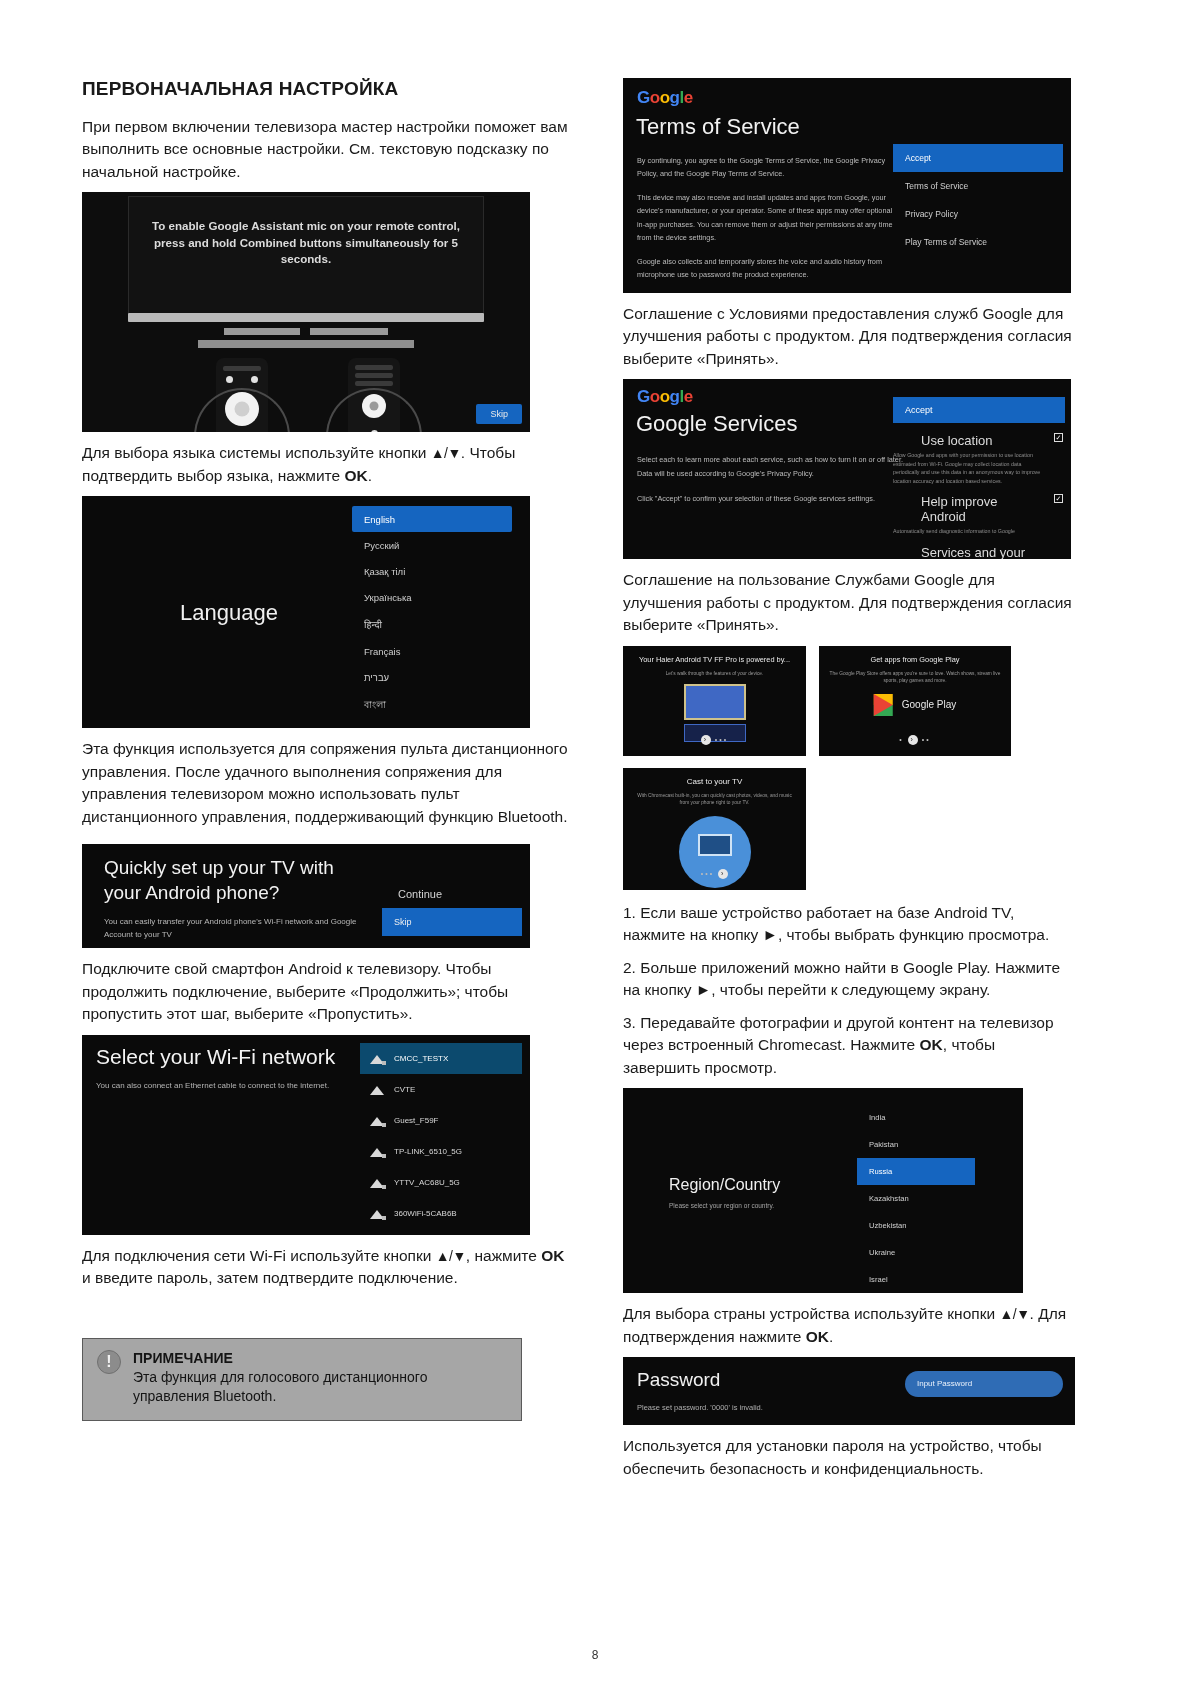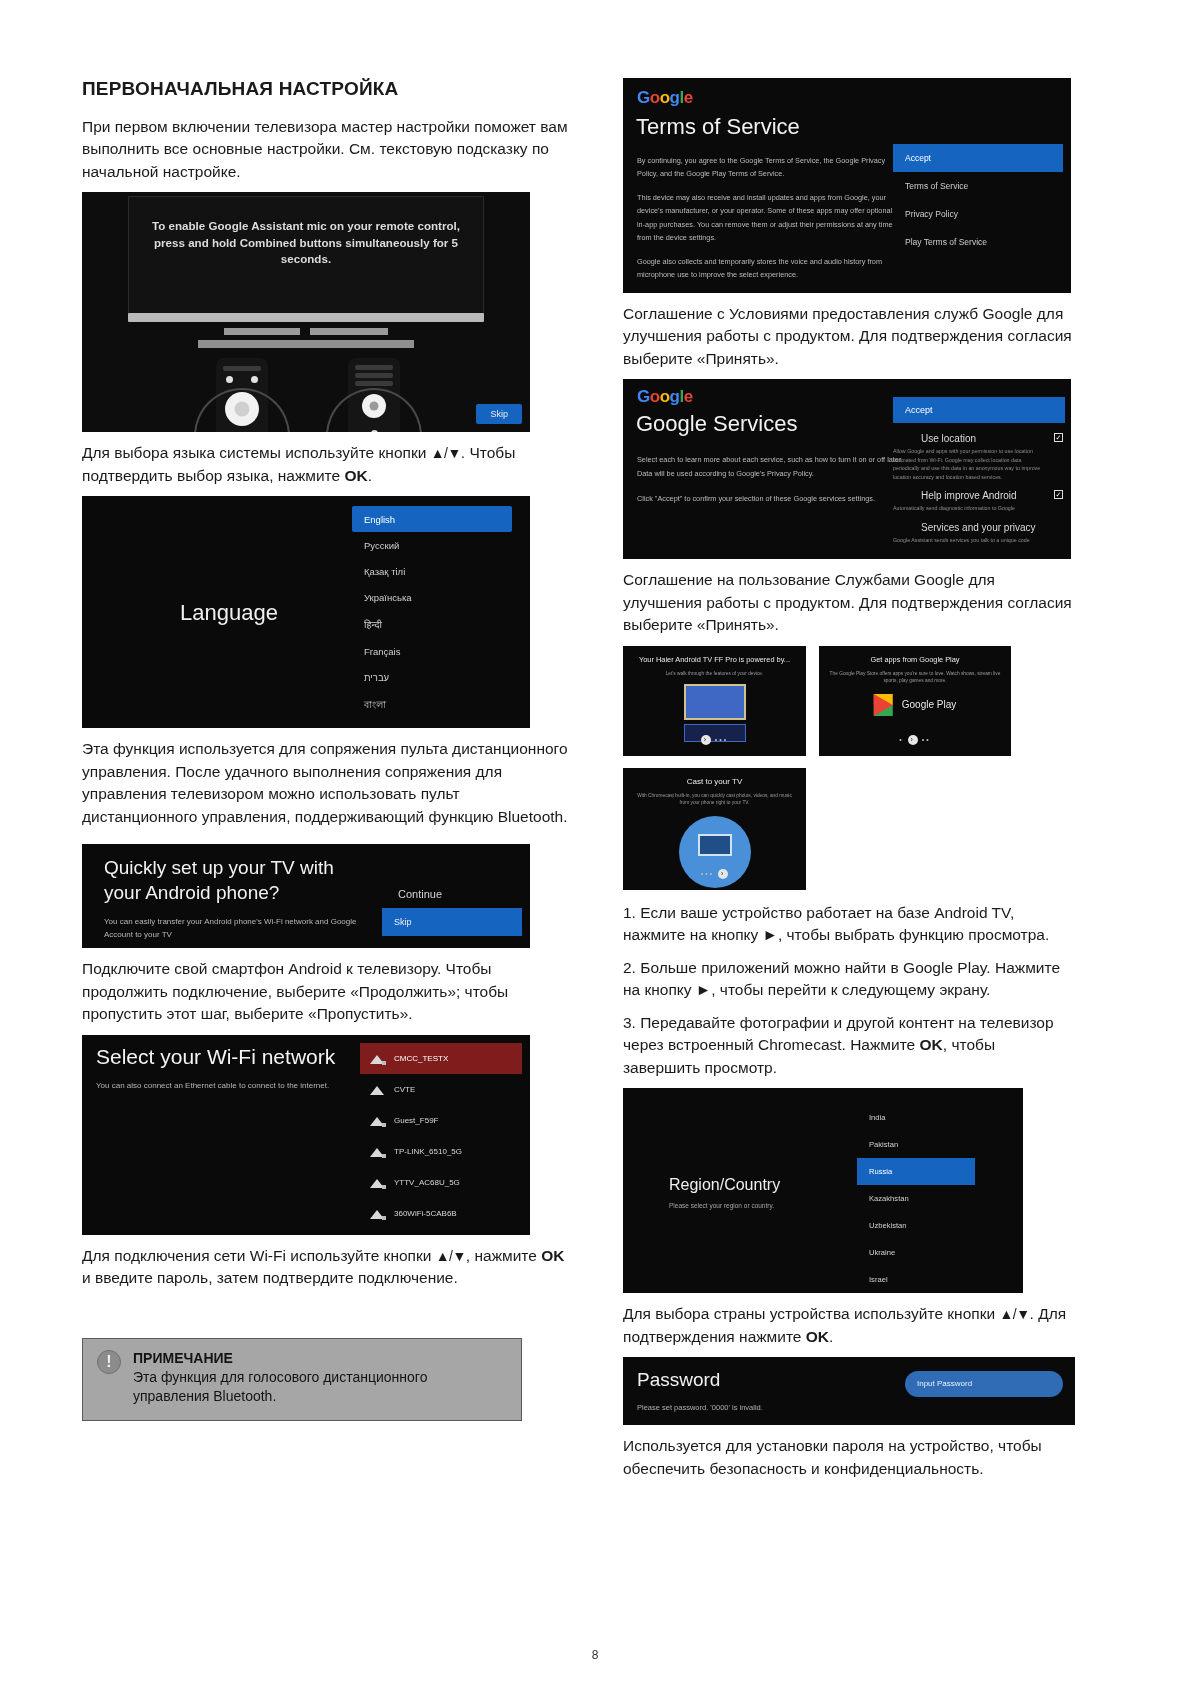--- a/index.html
+++ b/index.html
@@ -69,21 +69,21 @@
   .shot-phone .cont{position:absolute;left:316px;top:44px;font-size:11px;color:#d4d4d4;}
   .shot-phone .skip{position:absolute;left:300px;top:64px;width:140px;height:28px;background:#1565c0;
      color:#efefef;font-size:9px;padding:9px 12px;}
 
   
   .shot-wifi { width:448px; height:200px;}
   .shot-wifi .t1{position:absolute;left:14px;top:10px;font-size:21px;color:#f4f4f4;}
   .shot-wifi .t2{position:absolute;left:14px;top:46px;font-size:8px;color:#b5b5b5;}
   .wifi-list{position:absolute;right:8px;top:8px;width:162px;}
   .wifi-item{display:flex;align-items:center;gap:9px;font-size:8px;color:#d8d8d8;padding:7px 10px;height:31px;}
-  .wifi-item.sel{background:#7f1d1d;color:#fff;}
+  .wifi-item.sel{background:#0c4a6e;color:#fff;}
   .wifi-ico{width:15px;height:11px;position:relative;flex:0 0 15px;}
   .wifi-ico i{position:absolute;left:0;bottom:0;width:0;height:0;border-left:7.5px solid transparent;
      border-right:7.5px solid transparent;border-bottom:9px solid #d9d9d9;}
   .wifi-ico b{position:absolute;right:-1px;bottom:-1px;width:4px;height:4px;background:#bdbdbd;}
 
   
   .note { width:440px; background:#a6a6a6; border:1px solid #5a5a5a; padding:11px 14px 13px 14px;
      display:flex; gap:12px; margin-top:48px;}
   .note .ico { width:24px;height:24px;border-radius:50%;background:#8c8c8c;border:1px solid #707070;
      color:#f0f0f0;font-size:16px;font-weight:bold;text-align:center;line-height:22px;flex:0 0 24px;}
@@ -103,21 +103,21 @@
   .tos-menu .mi.sel{background:#1565c0;color:#fff;}
 
   .shot-gs { width:448px; height:180px;}
   .shot-gs .logo{position:absolute;left:14px;top:8px;}
   .shot-gs .h{position:absolute;left:13px;top:32px;font-size:22px;color:#f2f2f2;}
   .shot-gs .body{position:absolute;left:14px;top:74px;width:270px;font-size:7.3px;color:#bcbcbc;line-height:1.9;}
   .shot-gs .body p{margin-bottom:11px;}
   .gs-right{position:absolute;right:6px;top:18px;width:172px;}
   .gs-accept{background:#1565c0;color:#fff;font-size:9px;padding:8px 12px;margin-bottom:10px;}
   .gs-opt{margin-bottom:9px;padding-right:22px;position:relative;}
-  .gs-opt .ot{font-size:10px;color:#dcdcdc;margin-bottom:3px;padding-left:28px;}
+  .gs-opt .ot{font-size:13px;color:#dcdcdc;margin-bottom:3px;padding-left:28px;}
   .gs-opt .od{font-size:5.3px;color:#8e8e8e;line-height:1.6;}
   .gs-check{position:absolute;right:2px;top:0;width:9px;height:9px;border:1px solid #ddd;
      color:#fff;font-size:7px;text-align:center;line-height:8px;}
 
   
   .tour-row{display:flex;gap:13px;}
   .tour{background:#0a0a0a;position:relative;overflow:hidden;}
   .tour .ct{position:absolute;left:0;top:9px;width:100%;text-align:center;font-size:8.6px;color:#ececec;}
   .tour .cs{position:absolute;left:10px;top:24px;width:calc(100% - 20px);text-align:center;
      font-size:4.8px;color:#9b9b9b;line-height:1.6;}
@@ -290,21 +290,21 @@
   </div>
 
   <div class="col-right" style="margin-top:78px;">
 
     <div class="shot shot-tos">
       <div class="logo glogo"><span class="b">G</span><span class="r">o</span><span class="y">o</span><span class="b">g</span><span class="g">l</span><span class="r">e</span></div>
       <div class="h">Terms of Service</div>
       <div class="body">
         <p>By continuing, you agree to the Google Terms of Service, the Google Privacy Policy, and the Google Play Terms of Service.</p>
         <p>This device may also receive and install updates and apps from Google, your device's manufacturer, or your operator. Some of these apps may offer optional in-app purchases. You can remove them or adjust their permissions at any time from the device settings.</p>
-        <p>Google also collects and temporarily stores the voice and audio history from microphone use to improve the select experience.</p>
+        <p>Google also collects and temporarily stores the voice and audio history from microphone use to password the product experience.</p>
       </div>
       <div class="tos-menu">
         <div class="mi sel">Accept</div>
         <div class="mi">Terms of Service</div>
         <div class="mi">Privacy Policy</div>
         <div class="mi">Play Terms of Service</div>
       </div>
     </div>
 
     <p class="para">Соглашение с Условиями предоставления служб Google для улучшения работы с продуктом. Для подтверждения согласия выберите «Принять».</p>

